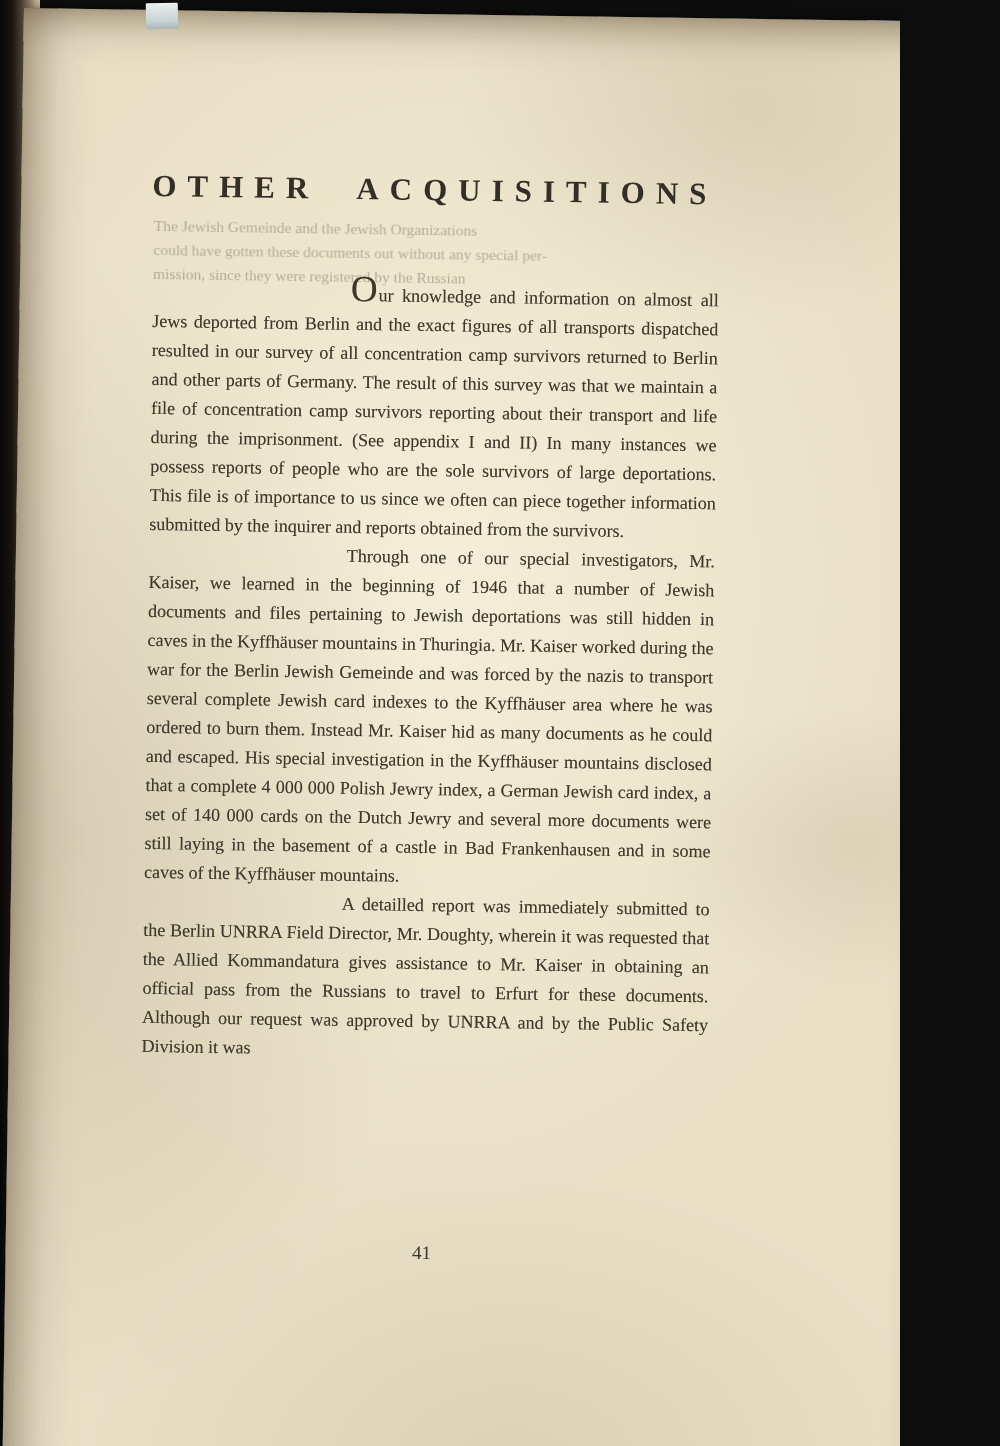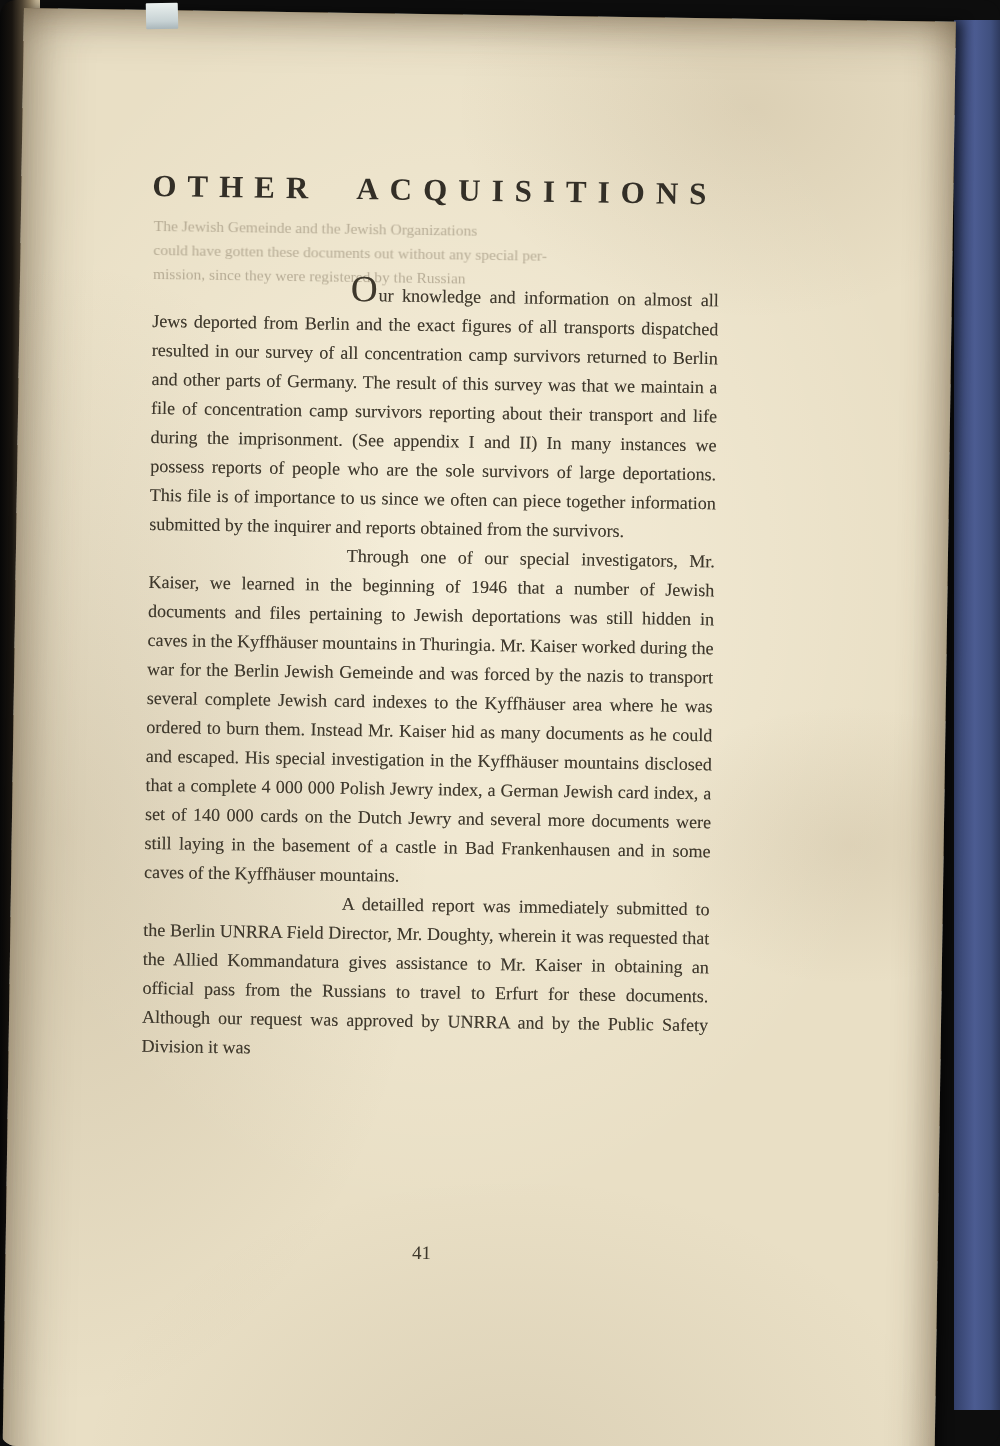--- a/index.html
+++ b/index.html
@@ -10,24 +10,23 @@
   }
   * { box-sizing: border-box; }
   html, body { margin: 0; padding: 0; }
   body {
     width: 1000px; height: 1446px;
     background: var(--background);
     font-family: "Liberation Serif", serif;
   }
   .scene {
     position: relative;
-    width: 1000px; height: 1446px;
+    width: 900px; height: 1446px;
     overflow: hidden;
     background: var(--background);
-    border-radius: 16px;
   }
   
   .left-edges {
     position: absolute; left: 0; top: 0;
     width: 40px; height: 100%;
     background: linear-gradient(90deg,
       #070707 0%, #191510 30%, #4d4232 55%,
       #8d7d61 75%, #bfb092 90%, #d2c3a3 100%);
   }
   

